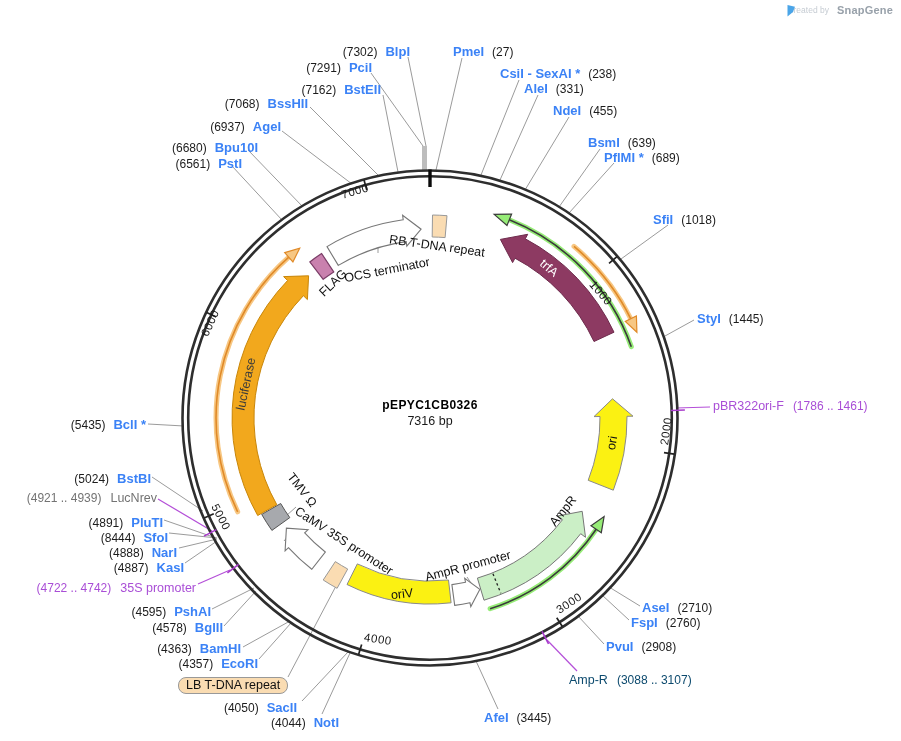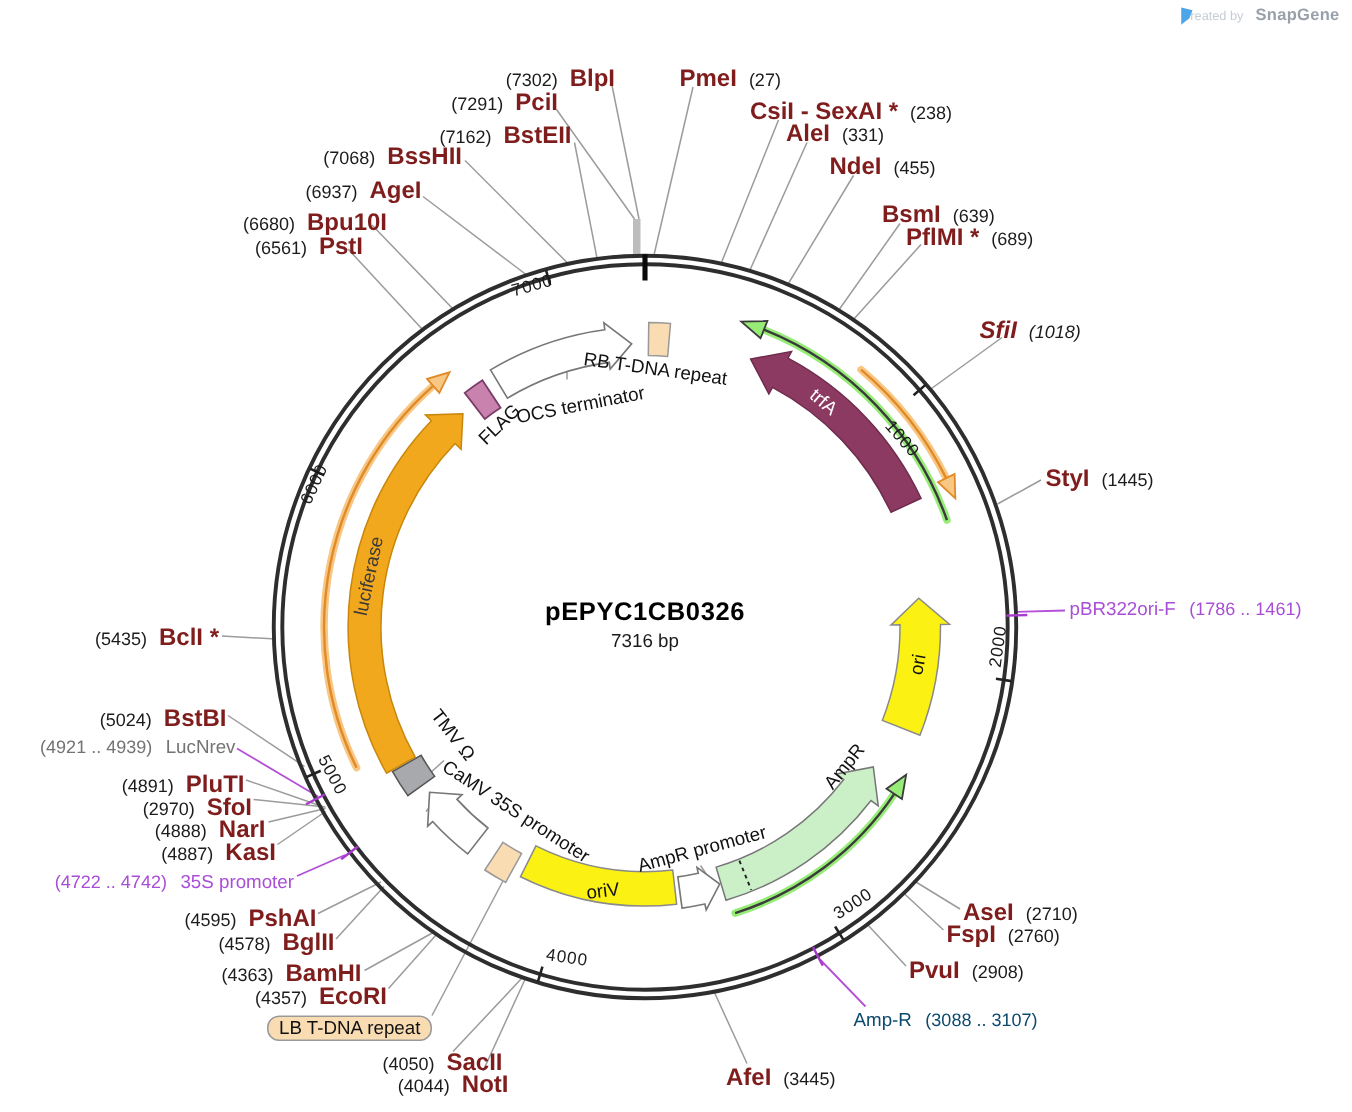--- a/index.html
+++ b/index.html
@@ -2,36 +2,36 @@
 <html><head>
 <meta charset="utf-8">
 <style>
   html,body{margin:0;padding:0;background:#fff;}
   .canvas{position:relative;width:901px;height:741px;background:#ffffff;overflow:hidden;
           font-family:"Liberation Sans",sans-serif;}
   svg{position:absolute;left:0;top:0;}
   #labels{position:absolute;left:0;top:0;width:100%;height:100%;border-radius:22px;}
   .enz{position:absolute;display:flex;align-items:baseline;white-space:nowrap;}
   .enz .pos{font-size:12px;color:#1c1c1c;}
-  .enz .name{font-weight:bold;font-size:16px;color:#7f1d1d;}
+  .enz .name{font-weight:bold;font-size:13px;color:#3b82f6;}
   .enz .gap{display:inline-block;width:8px;}
   .pri{position:absolute;display:flex;align-items:baseline;white-space:nowrap;}
   .pri .pname{font-size:12.5px;}
   .pri .prange{font-size:12px;}
   .pri .gap{display:inline-block;width:9px;}
   .feat{position:absolute;font-size:12.5px;color:#111;white-space:nowrap;
         transform-origin:center center;}
   .feat.light{color:#ffffff;}
   .feat.dim{color:#3a3a3a;}
   .tickl{position:absolute;font-size:11.5px;letter-spacing:.6px;color:#1a1a1a;white-space:nowrap;
          transform-origin:center center;}
   .lbbox{position:absolute;font-size:12.5px;color:#111;border:1px solid #999;
          border-radius:8px;padding:0px 7px 1px 7px;white-space:nowrap;}
   .titleblock{position:absolute;left:430px;top:398px;transform:translateX(-50%);text-align:center;}
-  .pname-title{font-weight:bold;font-size:17px;letter-spacing:.4px;color:#000;}
+  .pname-title{font-weight:bold;font-size:12px;letter-spacing:.4px;color:#000;}
   .psize{font-size:12.5px;color:#1a1a1a;margin-top:2px;}
   .credit{position:absolute;right:8px;top:4px;display:flex;align-items:center;}
   .credit-by{font-size:8.5px;color:#c6ccd3;margin-right:5px;}
   .credit-brand{font-size:11px;font-weight:600;color:#98a1aa;margin-left:3px;letter-spacing:.2px;}
 </style>
 </head>
 <body>
 
 <div class="canvas">
   <svg id="map-svg" width="901" height="741">
@@ -162,21 +162,21 @@
         <span class="pos">(5024)</span>
         <span class="gap"></span>
         <span class="name">BstBI</span>
       </div>
       <div class="enz" style="right: 738px; top: 515px;">
         <span class="pos">(4891)</span>
         <span class="gap"></span>
         <span class="name">PluTI</span>
       </div>
       <div class="enz" style="right: 733px; top: 530px;">
-        <span class="pos">(2970)</span>
+        <span class="pos">(8444)</span>
         <span class="gap"></span>
         <span class="name">SfoI</span>
       </div>
       <div class="enz" style="right: 724px; top: 545px;">
         <span class="pos">(4888)</span>
         <span class="gap"></span>
         <span class="name">NarI</span>
       </div>
       <div class="enz" style="right: 717px; top: 560px;">
         <span class="pos">(4887)</span>
@@ -196,21 +196,21 @@
       <div class="enz" style="right: 660px; top: 641px;">
         <span class="pos">(4363)</span>
         <span class="gap"></span>
         <span class="name">BamHI</span>
       </div>
       <div class="enz" style="right: 643px; top: 656px;">
         <span class="pos">(4357)</span>
         <span class="gap"></span>
         <span class="name">EcoRI</span>
       </div>
-      <div class="enz" style="right: 566px; top: 700px; text-align: center;">
+      <div class="enz" style="right: 604px; top: 700px; text-align: center;">
         <span class="pos">(4050)</span>
         <span class="gap"></span>
         <span class="name">SacII</span>
       </div>
       <div class="enz" style="right: 562px; top: 715px;">
         <span class="pos">(4044)</span>
         <span class="gap"></span>
         <span class="name">NotI</span>
       </div>
       <div class="enz" style="left: 453px; top: 44px;">
@@ -236,21 +236,21 @@
       <div class="enz" style="left: 588px; top: 135px;">
         <span class="name">BsmI</span>
         <span class="gap"></span>
         <span class="pos">(639)</span>
       </div>
       <div class="enz" style="left: 604px; top: 150px;">
         <span class="name">PflMI *</span>
         <span class="gap"></span>
         <span class="pos">(689)</span>
       </div>
-      <div class="enz" style="left: 653px; top: 212px; font-style: italic;">
+      <div class="enz" style="left: 653px; top: 212px;">
         <span class="name">SfiI</span>
         <span class="gap"></span>
         <span class="pos">(1018)</span>
       </div>
       <div class="enz" style="left: 697px; top: 311px;">
         <span class="name">StyI</span>
         <span class="gap"></span>
         <span class="pos">(1445)</span>
       </div>
       <div class="enz" style="left: 642px; top: 600px;">

